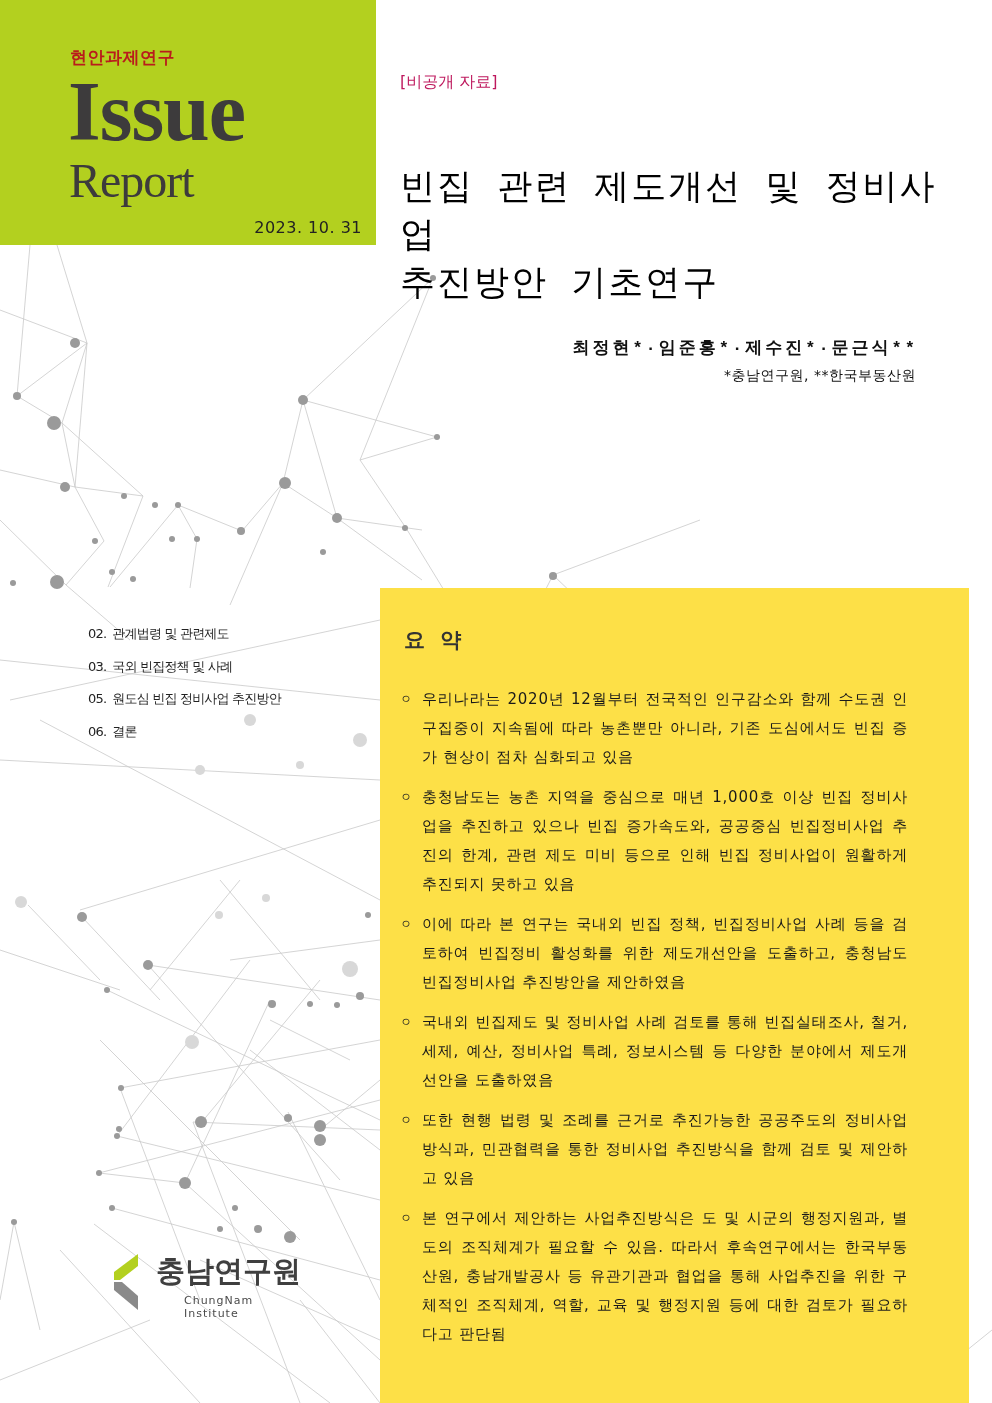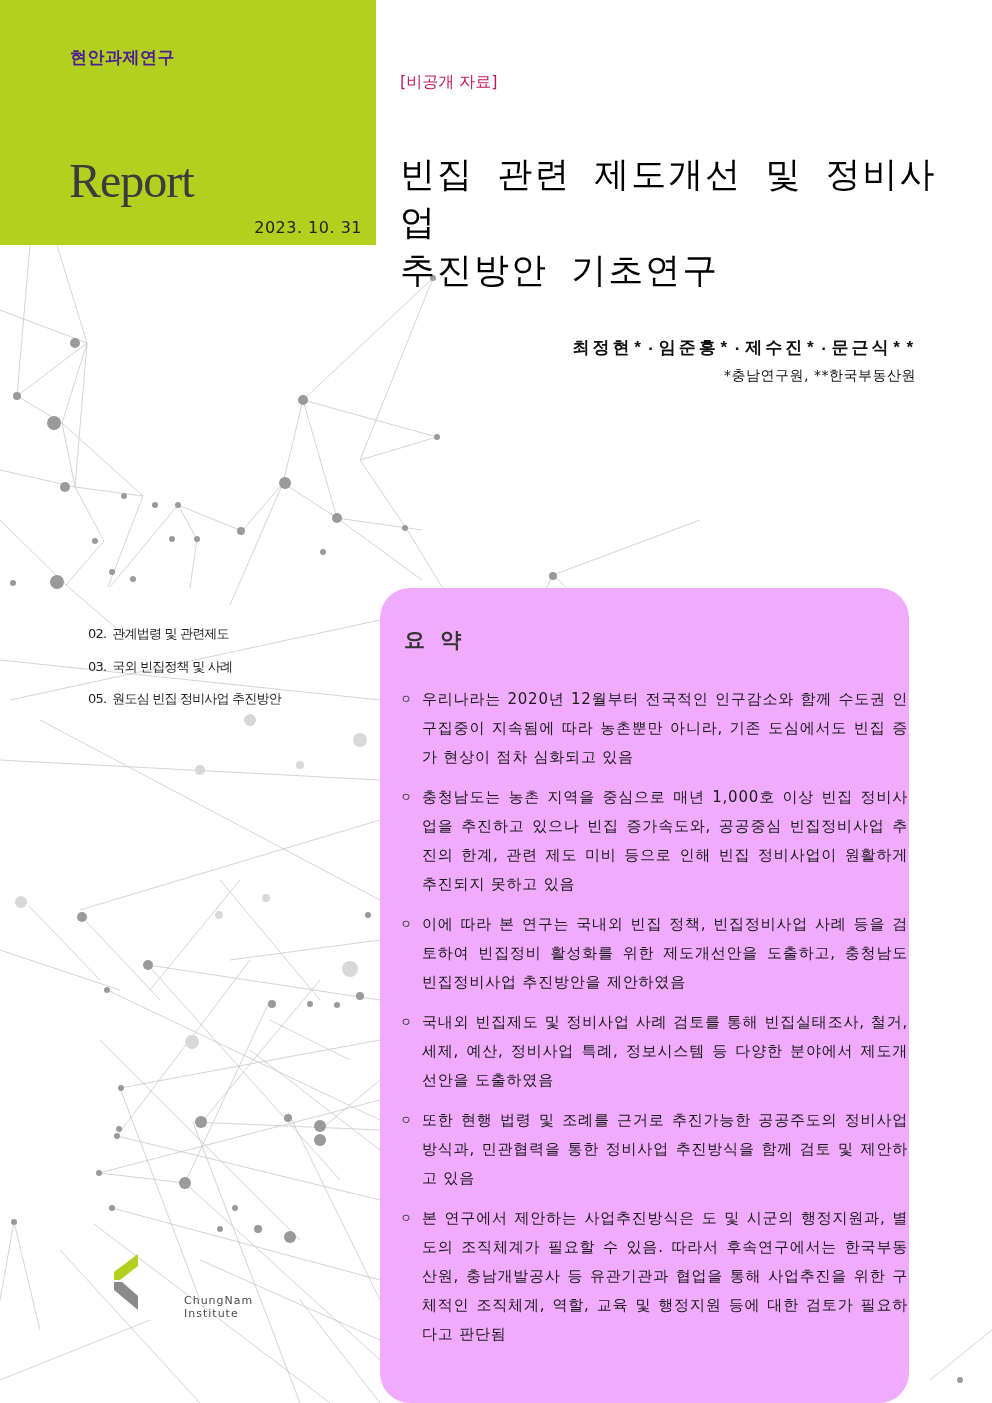--- a/index.html
+++ b/index.html
@@ -10,21 +10,21 @@
     color:#111;
   }
   .network { position:absolute; left:0; top:0; width:992px; height:1403px; z-index:0; }
   .brand-box {
     position:absolute; left:0; top:0; width:376px; height:245px;
     background:#b3d01f; z-index:2;
   }
   .series-label {
     position:absolute; left:70px; top:46px;
     font-family:"DejaVu Sans", sans-serif; font-weight:bold;
-    font-size:17px; color:#4c1d95; letter-spacing:0.5px;
+    font-size:17px; color:#b91c1c; letter-spacing:0.5px;
   }
   .issue-word {
     position:absolute; left:68px; top:70px;
     font-family:"Liberation Serif", serif;
     font-size:84px; line-height:84px; color:#3d3b3c; font-weight:bold;
     letter-spacing:-1px;
   }
   .report-word {
     position:absolute; left:69px; top:156px;
     font-family:"Liberation Serif", serif;
@@ -34,21 +34,21 @@
     position:absolute; right:14px; top:218px;
     font-family:"DejaVu Sans", sans-serif; font-size:16px; color:#222;
     letter-spacing:0.5px;
   }
   .confidential {
     position:absolute; left:400px; top:72px;
     font-size:16px; color:#be185d; font-family:"DejaVu Sans", sans-serif;
     z-index:2;
   }
   .title {
-    position:absolute; left:400px; top:150px; width:540px; z-index:2;
+    position:absolute; left:400px; top:162px; width:540px; z-index:2;
     font-family:"DejaVu Serif", serif; font-size:35px; line-height:48px;
     color:#000; letter-spacing:2px; word-spacing:10px;
   }
   .authors {
     position:absolute; right:74px; top:336px; z-index:2;
     font-family:Liberation Mono, monospace; font-weight:bold; font-size:17px;
     letter-spacing:3px; color:#111;
   }
   .affiliation {
     position:absolute; right:76px; top:367px; z-index:2;
@@ -59,22 +59,22 @@
     font-family:"DejaVu Sans", sans-serif; font-weight:bold; font-size:23px;
     color:#3a3a3a; letter-spacing:-0.5px; margin-bottom:27px;
   }
   .contents-list { list-style:none; margin:0; padding:0; }
   .contents-item {
     font-size:13px; color:#222; height:32.5px; line-height:18px;
     letter-spacing:-0.8px;
   }
   .contents-item .num { margin-right:6px; }
   .summary-panel {
-    position:absolute; left:380px; top:588px; width:529px; height:815px;
-    background:#f0abfc; z-index:2;border-radius:30px;
+    position:absolute; left:380px; top:588px; width:589px; height:815px;
+    background:#fde047; z-index:2;
   }
   .summary-heading {
     position:absolute; left:24px; top:38px;
     font-weight:bold; font-size:21px; color:#333; letter-spacing:4px;
   }
   .summary-list { position:absolute; left:18px; top:97px; width:510px; list-style:none; margin:0; padding:0; }
   .summary-item {
     position:relative; padding-left:24px; margin-bottom:11px;
     font-size:15px; line-height:29px; color:#1a1a1a;
     text-align:justify; letter-spacing:0.8px;
@@ -234,53 +234,56 @@
       <circle cx="266" cy="898" r="4"></circle>
       <circle cx="200" cy="770" r="5"></circle>
     <circle cx="250" cy="720" r="6"></circle>
       <circle cx="300" cy="765" r="4"></circle>
       <circle cx="360" cy="740" r="7"></circle>
   </g>
 </svg>
 
 <div class="brand-box">
   <div class="series-label">현안과제연구</div>
+  <div class="issue-word">Issue</div>
   <div class="report-word">Report</div>
   <div class="date">2023. 10. 31</div>
 </div>
 
 <div class="confidential">[비공개 자료]</div>
 
 <div class="title">
   <div>빈집 관련 제도개선 및 정비사업</div>
   <div>추진방안 기초연구</div>
 </div>
 
 <div class="authors">최정현*·임준홍*·제수진*·문근식**</div>
 <div class="affiliation">*충남연구원, **한국부동산원</div>
 
 <div class="contents">
   <ul class="contents-list">
     <li class="contents-item"><span class="num">02.</span><span>관계법령 및 관련제도</span></li>
     <li class="contents-item"><span class="num">03.</span><span>국외 빈집정책 및 사례</span></li>
     <li class="contents-item"><span class="num">05.</span><span>원도심 빈집 정비사업 추진방안</span></li>
+    <li class="contents-item"><span class="num">06.</span><span>결론</span></li>
   </ul>
 </div>
 
 <div class="summary-panel">
   <div class="summary-heading">요 약</div>
   <ul class="summary-list">
     <li class="summary-item"><span class="bullet">ㅇ</span><span>우리나라는 2020년 12월부터 전국적인 인구감소와 함께 수도권 인구집중이 지속됨에 따라 농촌뿐만 아니라, 기존 도심에서도 빈집 증가 현상이 점차 심화되고 있음</span></li>
     <li class="summary-item"><span class="bullet">ㅇ</span><span>충청남도는 농촌 지역을 중심으로 매년 1,000호 이상 빈집 정비사업을 추진하고 있으나 빈집 증가속도와, 공공중심 빈집정비사업 추진의 한계, 관련 제도 미비 등으로 인해 빈집 정비사업이 원활하게 추진되지 못하고 있음</span></li>
     <li class="summary-item"><span class="bullet">ㅇ</span><span>이에 따라 본 연구는 국내외 빈집 정책, 빈집정비사업 사례 등을 검토하여 빈집정비 활성화를 위한 제도개선안을 도출하고, 충청남도 빈집정비사업 추진방안을 제안하였음</span></li>
     <li class="summary-item"><span class="bullet">ㅇ</span><span>국내외 빈집제도 및 정비사업 사례 검토를 통해 빈집실태조사, 철거, 세제, 예산, 정비사업 특례, 정보시스템 등 다양한 분야에서 제도개선안을 도출하였음</span></li>
     <li class="summary-item"><span class="bullet">ㅇ</span><span>또한 현행 법령 및 조례를 근거로 추진가능한 공공주도의 정비사업 방식과, 민관협력을 통한 정비사업 추진방식을 함께 검토 및 제안하고 있음</span></li>
     <li class="summary-item"><span class="bullet">ㅇ</span><span>본 연구에서 제안하는 사업추진방식은 도 및 시군의 행정지원과, 별도의 조직체계가 필요할 수 있음. 따라서 후속연구에서는 한국부동산원, 충남개발공사 등 유관기관과 협업을 통해 사업추진을 위한 구체적인 조직체계, 역할, 교육 및 행정지원 등에 대한 검토가 필요하다고 판단됨</span></li>
   </ul>
 </div>
 
 <div class="logo">
   <svg class="logo-mark" viewBox="0 0 40 60" xmlns="http://www.w3.org/2000/svg">
     <polygon points="28,2 28,14 10,28 4,28 4,20" fill="#b3d01f"></polygon>
     <polygon points="4,30 12,30 28,44 28,58 4,38" fill="#8a8a8a"></polygon>
   </svg>
+  <div class="logo-ko">충남연구원</div>
   <div class="logo-en">ChungNam Institute</div>
 </div>
 
 </body></html>

